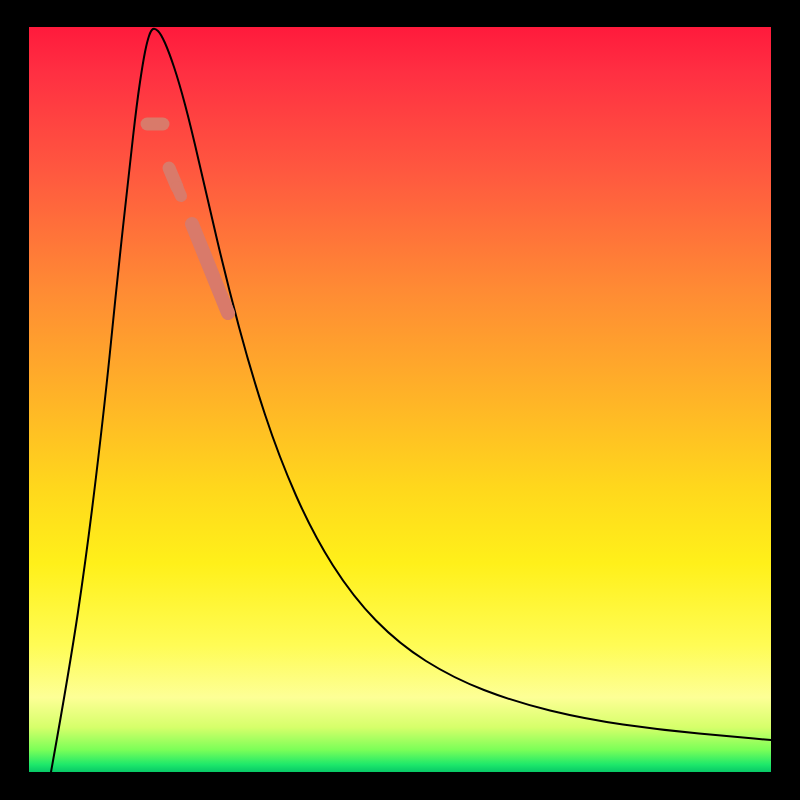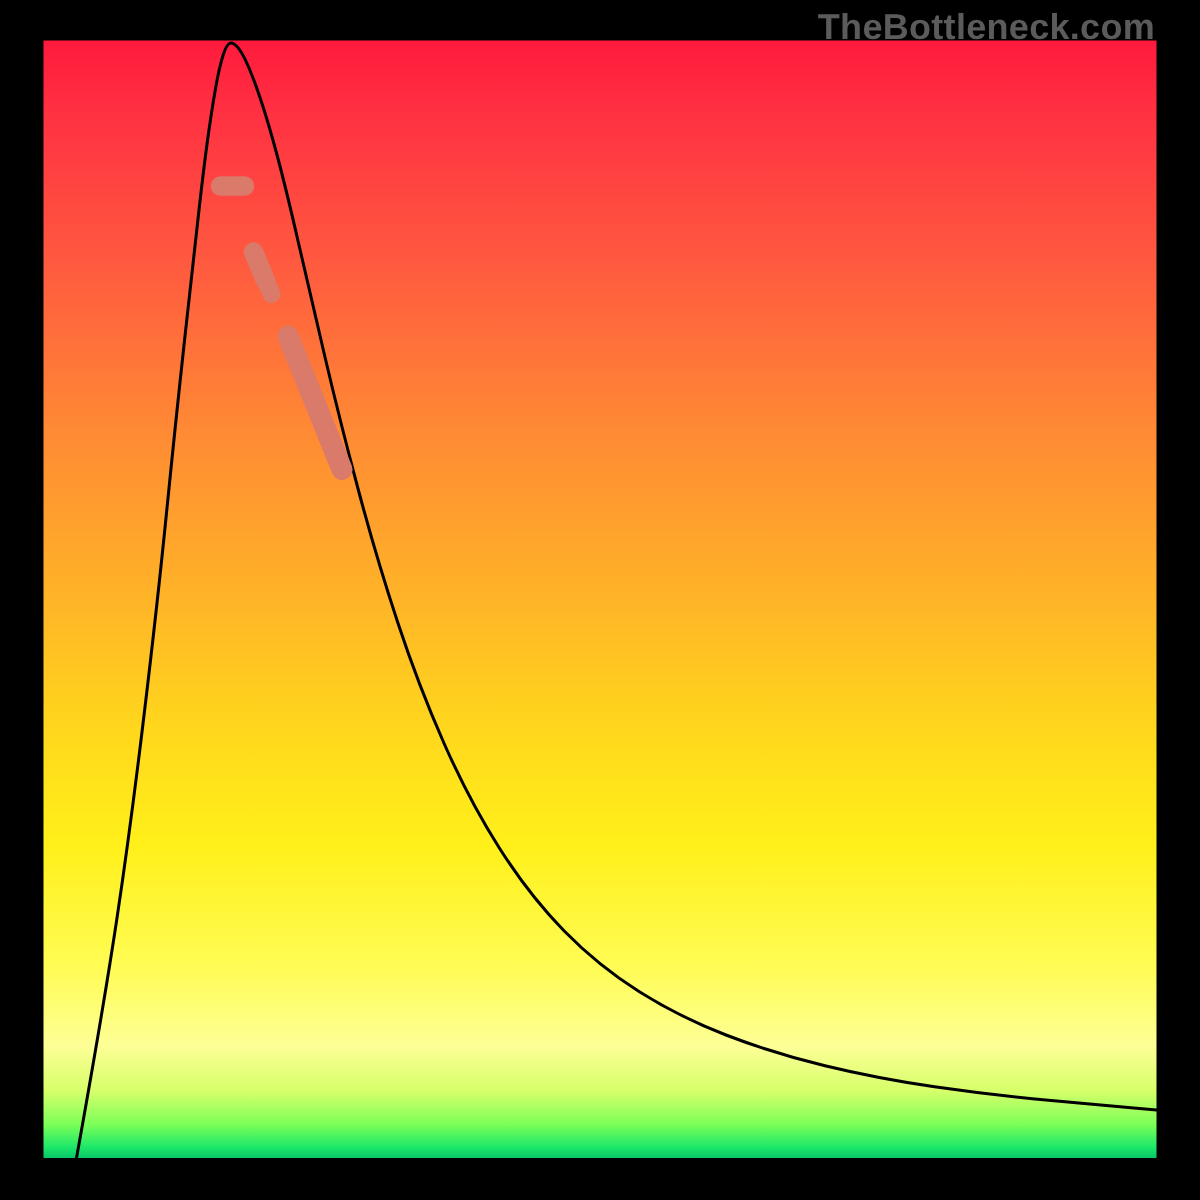--- a/index.html
+++ b/index.html
@@ -70,14 +70,13 @@
   <svg class="curve" viewBox="0 0 742 745" preserveAspectRatio="none">
     <path id="main-curve" fill="none" stroke="#000000" stroke-width="2" stroke-linecap="round" d="M 22 745 Q 40 645 49 585 Q 58 525 67 450 Q 76 375 82 315 Q 88 255 94 200 Q 100 145 104 110 Q 108 75 111 55 Q 114 35 116 25 Q 118 15 120 9 Q 122 3 124 2 Q 126 1 129 4 Q 132 7 136 16 Q 140 25 145 40 Q 150 55 156 77.5 Q 162 100 170 135 Q 178 170 188 212.5 Q 198 255 210 300 Q 222 345 236 387.5 Q 250 430 267 468.5 Q 284 507 304 538.5 Q 324 570 347 593.5 Q 370 617 397 634 Q 424 651 455 663 Q 486 675 521 683.5 Q 556 692 594 697.5 Q 632 703 670 706.5 Q 708 710 725 711.5 T 742 713"></path>
     <g id="highlight-group" stroke="#d97a6a" stroke-linecap="round">
         <line x1="163" y1="197" x2="199" y2="286" stroke-width="14"></line>
         <line x1="140" y1="141" x2="148" y2="160" stroke-width="13"></line>
         <line x1="148" y1="160" x2="152" y2="169" stroke-width="12"></line>
         <line x1="118" y1="97" x2="134" y2="97" stroke-width="13"></line>
       </g>
   </svg>
 
-  <div class="watermark">TheBottleneck.com</div>
 </div>
 
 </body></html>

